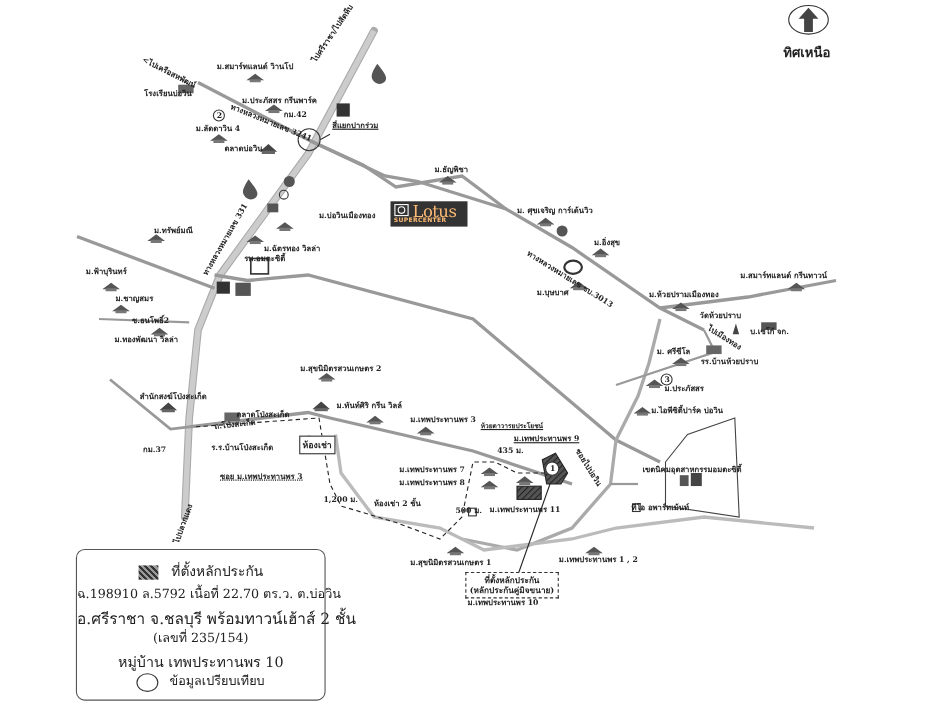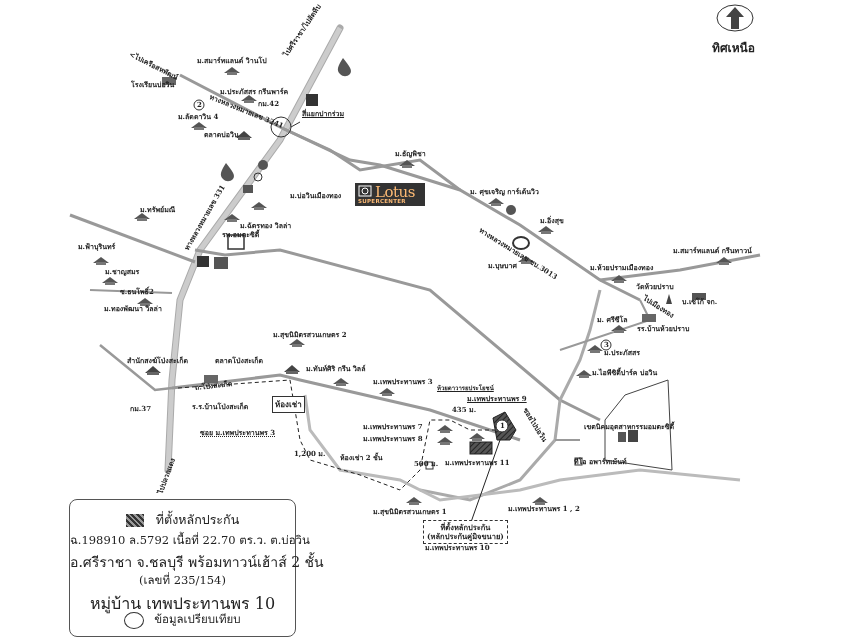--- a/index.html
+++ b/index.html
@@ -272,21 +272,21 @@
 <div class="lbl sm" style="left:488px;top:262px;">ม.บุษบาศ</div>
 <div class="lbl sm" style="left:590px;top:264px;">ม.ห้วยปรามเมืองทอง</div>
 <div class="lbl sm" style="left:673px;top:247px;">ม.สมาร์ทแลนด์ กรีนทาวน์</div>
 <div class="lbl sm" style="left:636px;top:283px;">วัดห้วยปราบ</div>
 <div class="lbl sm" style="left:682px;top:298px;">บ.เซโก้ จก.</div>
 <div class="lbl sm" style="left:597px;top:316px;">ม. ศรีซีโล</div>
 <div class="lbl sm" style="left:637px;top:325px;">รร.บ้านห้วยปราบ</div>
 <div class="lbl sm" style="left:604px;top:349px;">ม.ประภัสสร</div>
 <div class="lbl sm" style="left:592px;top:369px;">ม.ไอพีซิตี้ปาร์ค บ่อวิน</div>
 <div class="lbl sm" style="left:273px;top:331px;">ม.สุขนิมิตรสวนเกษตร 2</div>
-<div class="lbl sm" style="left:215px;top:357px;">ตลาดโป่งสะเก็ด</div>
+<div class="lbl sm" style="left:215px;top:373px;">ตลาดโป่งสะเก็ด</div>
 <div class="lbl sm" style="left:306px;top:365px;">ม.ทันท์ศิริ กรีน วิลล์</div>
 <div class="lbl sm" style="left:373px;top:378px;">ม.เทพประทานพร 3</div>
 <div class="lbl sm" style="left:127px;top:357px;">สำนักสงฆ์โป่งสะเก็ด</div>
 <div class="lbl sm" style="left:130px;top:405px;">กม.37</div>
 <div class="lbl sm" style="left:192px;top:403px;">ร.ร.บ้านโป่งสะเก็ด</div>
 <div class="boxlbl" style="left:272px;top:396px;">ห้องเช่า</div>
 <div class="lbl sm" style="left:467px;top:395px;text-decoration:underline;">ม.เทพประทานพร 9</div>
 <div class="lbl sm" style="left:363px;top:423px;">ม.เทพประทานพร 7</div>
 <div class="lbl sm" style="left:363px;top:435px;">ม.เทพประทานพร 8</div>
 <div class="lbl sm" style="left:340px;top:454px;">ห้องเช่า 2 ชั้น</div>
@@ -311,18 +311,18 @@
 <div class="lbl sm" style="left:425px;top:544px;">ม.เทพประทานพร 10</div>
 
 <div class="legend">
   <div class="row" style="top:10px;">
     <span style="display:inline-block;width:18px;height:13px;vertical-align:middle;background:repeating-linear-gradient(45deg,#333 0 2px,#999 2px 4px);margin-right:8px;"></span>
     <span>ที่ตั้งหลักประกัน</span>
   </div>
   <div class="row" style="top:31px;font-size:11.5px;">ฉ.198910 ล.5792 เนื้อที่ 22.70 ตร.ว.  ต.บ่อวิน</div>
   <div class="row" style="top:51px;font-size:14px;">อ.ศรีราชา จ.ชลบุรี พร้อมทาวน์เฮ้าส์ 2 ชั้น</div>
   <div class="row" style="top:71px;font-size:11.5px;">(เลขที่ 235/154)</div>
-  <div class="row" style="top:91px;font-size:16px;">หมู่บ้าน เทพประทานพร 10</div>
+  <div class="row" style="top:91px;font-size:13px;">หมู่บ้าน เทพประทานพร 10</div>
   <div class="row" style="top:110px;font-size:11.5px;">
     <span style="display:inline-block;width:18px;height:15px;border:1px solid #333;border-radius:50%;vertical-align:middle;margin-right:6px;"></span>
     <span>ข้อมูลเปรียบเทียบ</span>
   </div>
 </div>
 
 </body></html>

